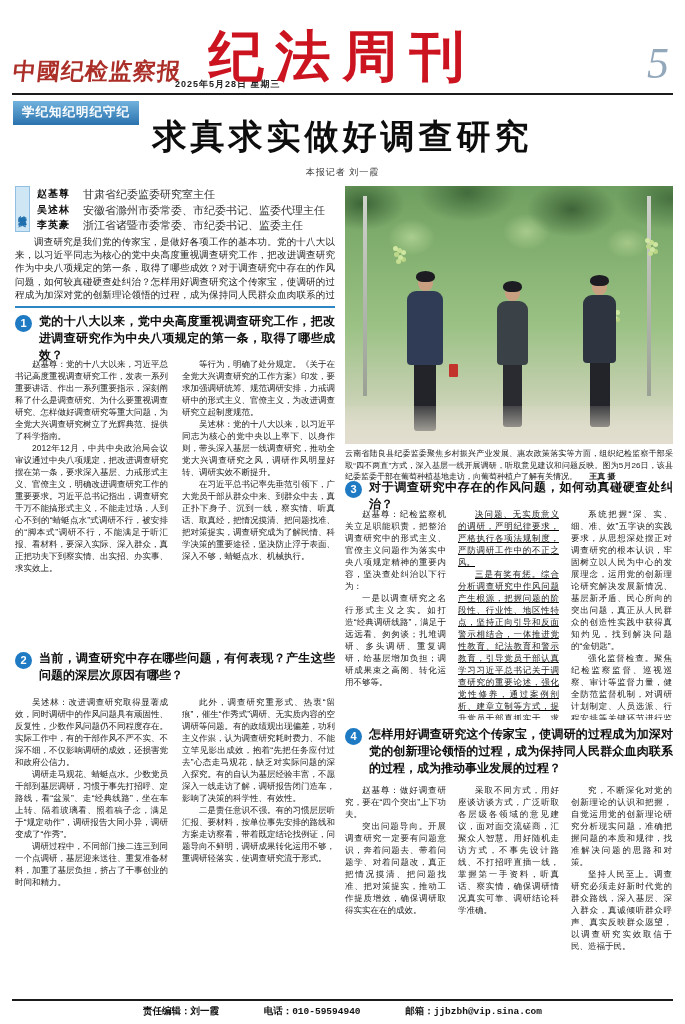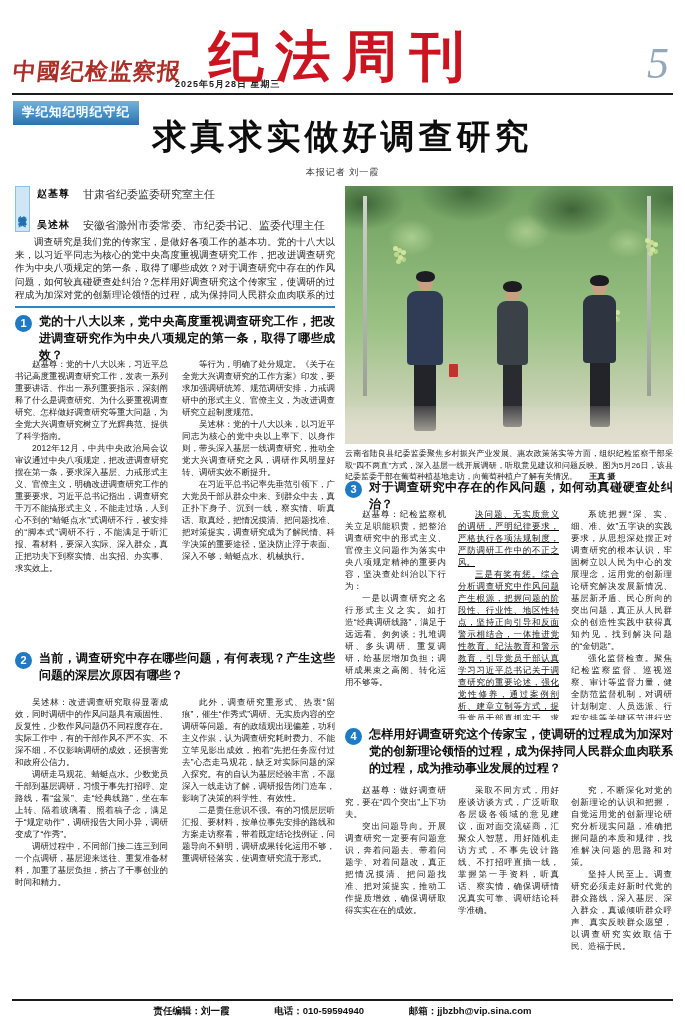--- a/index.html
+++ b/index.html
@@ -88,21 +88,21 @@
 
   
   .caption { position:absolute; left:0; top:262px; width:100%; font-size:8px; line-height:11.5px;
              color:#222; text-align:justify; }
   .caption .credit { font-weight:bold; margin-left:10px; white-space:nowrap; }
 
   
   .footer-rule { position:absolute; left:12px; top:999px; width:661px; height:2px; background:#1b1b1b; }
   .footer { position:absolute; left:0; top:1005px; width:100%; text-align:center; font-size:9.5px;
             font-weight:bold; color:#111; }
-  .footer span { margin:0 21px; }
+  .footer span { margin:0 21px;font-family:Liberation Mono, monospace; }
 </style>
 </head>
 <body>
 
 <div class="page">
 
   <div class="logo">中國纪检监察报</div>
   <div class="date">2025年5月28日  星期三</div>
   <div class="weekly">纪法周刊</div>
   <div class="pagenum">5</div>
@@ -121,20 +121,24 @@
           <div class="guest-row">
             <span class="guest-name">赵基尊</span>
             <span class="guest-title">甘肃省纪委监委研究室主任</span>
           </div>
 
           <div class="guest-row">
             <span class="guest-name">吴述林</span>
             <span class="guest-title">安徽省滁州市委常委、市纪委书记、监委代理主任</span>
           </div>
 
+          <div class="guest-row">
+            <span class="guest-name">李英豪</span>
+            <span class="guest-title">浙江省诸暨市委常委、市纪委书记、监委主任</span>
+          </div>
         </div>
     </div>
 
     <div class="intro">调查研究是我们党的传家宝，是做好各项工作的基本功。党的十八大以来，以习近平同志为核心的党中央高度重视调查研究工作，把改进调查研究作为中央八项规定的第一条，取得了哪些成效？对于调查研究中存在的作风问题，如何较真碰硬查处纠治？怎样用好调查研究这个传家宝，使调研的过程成为加深对党的创新理论领悟的过程，成为保持同人民群众血肉联系的过程，成为推动事业发展的过程？我们特邀纪检监察干部进行交流。</div>
     <div class="intro-rule"></div>
 
     <div class="q-header" style="top:127px;">
       <div class="q-circle">1</div>
       <div class="q-text">党的十八大以来，党中央高度重视调查研究工作，把改进调查研究作为中央八项规定的第一条，取得了哪些成效？</div>
     </div>

